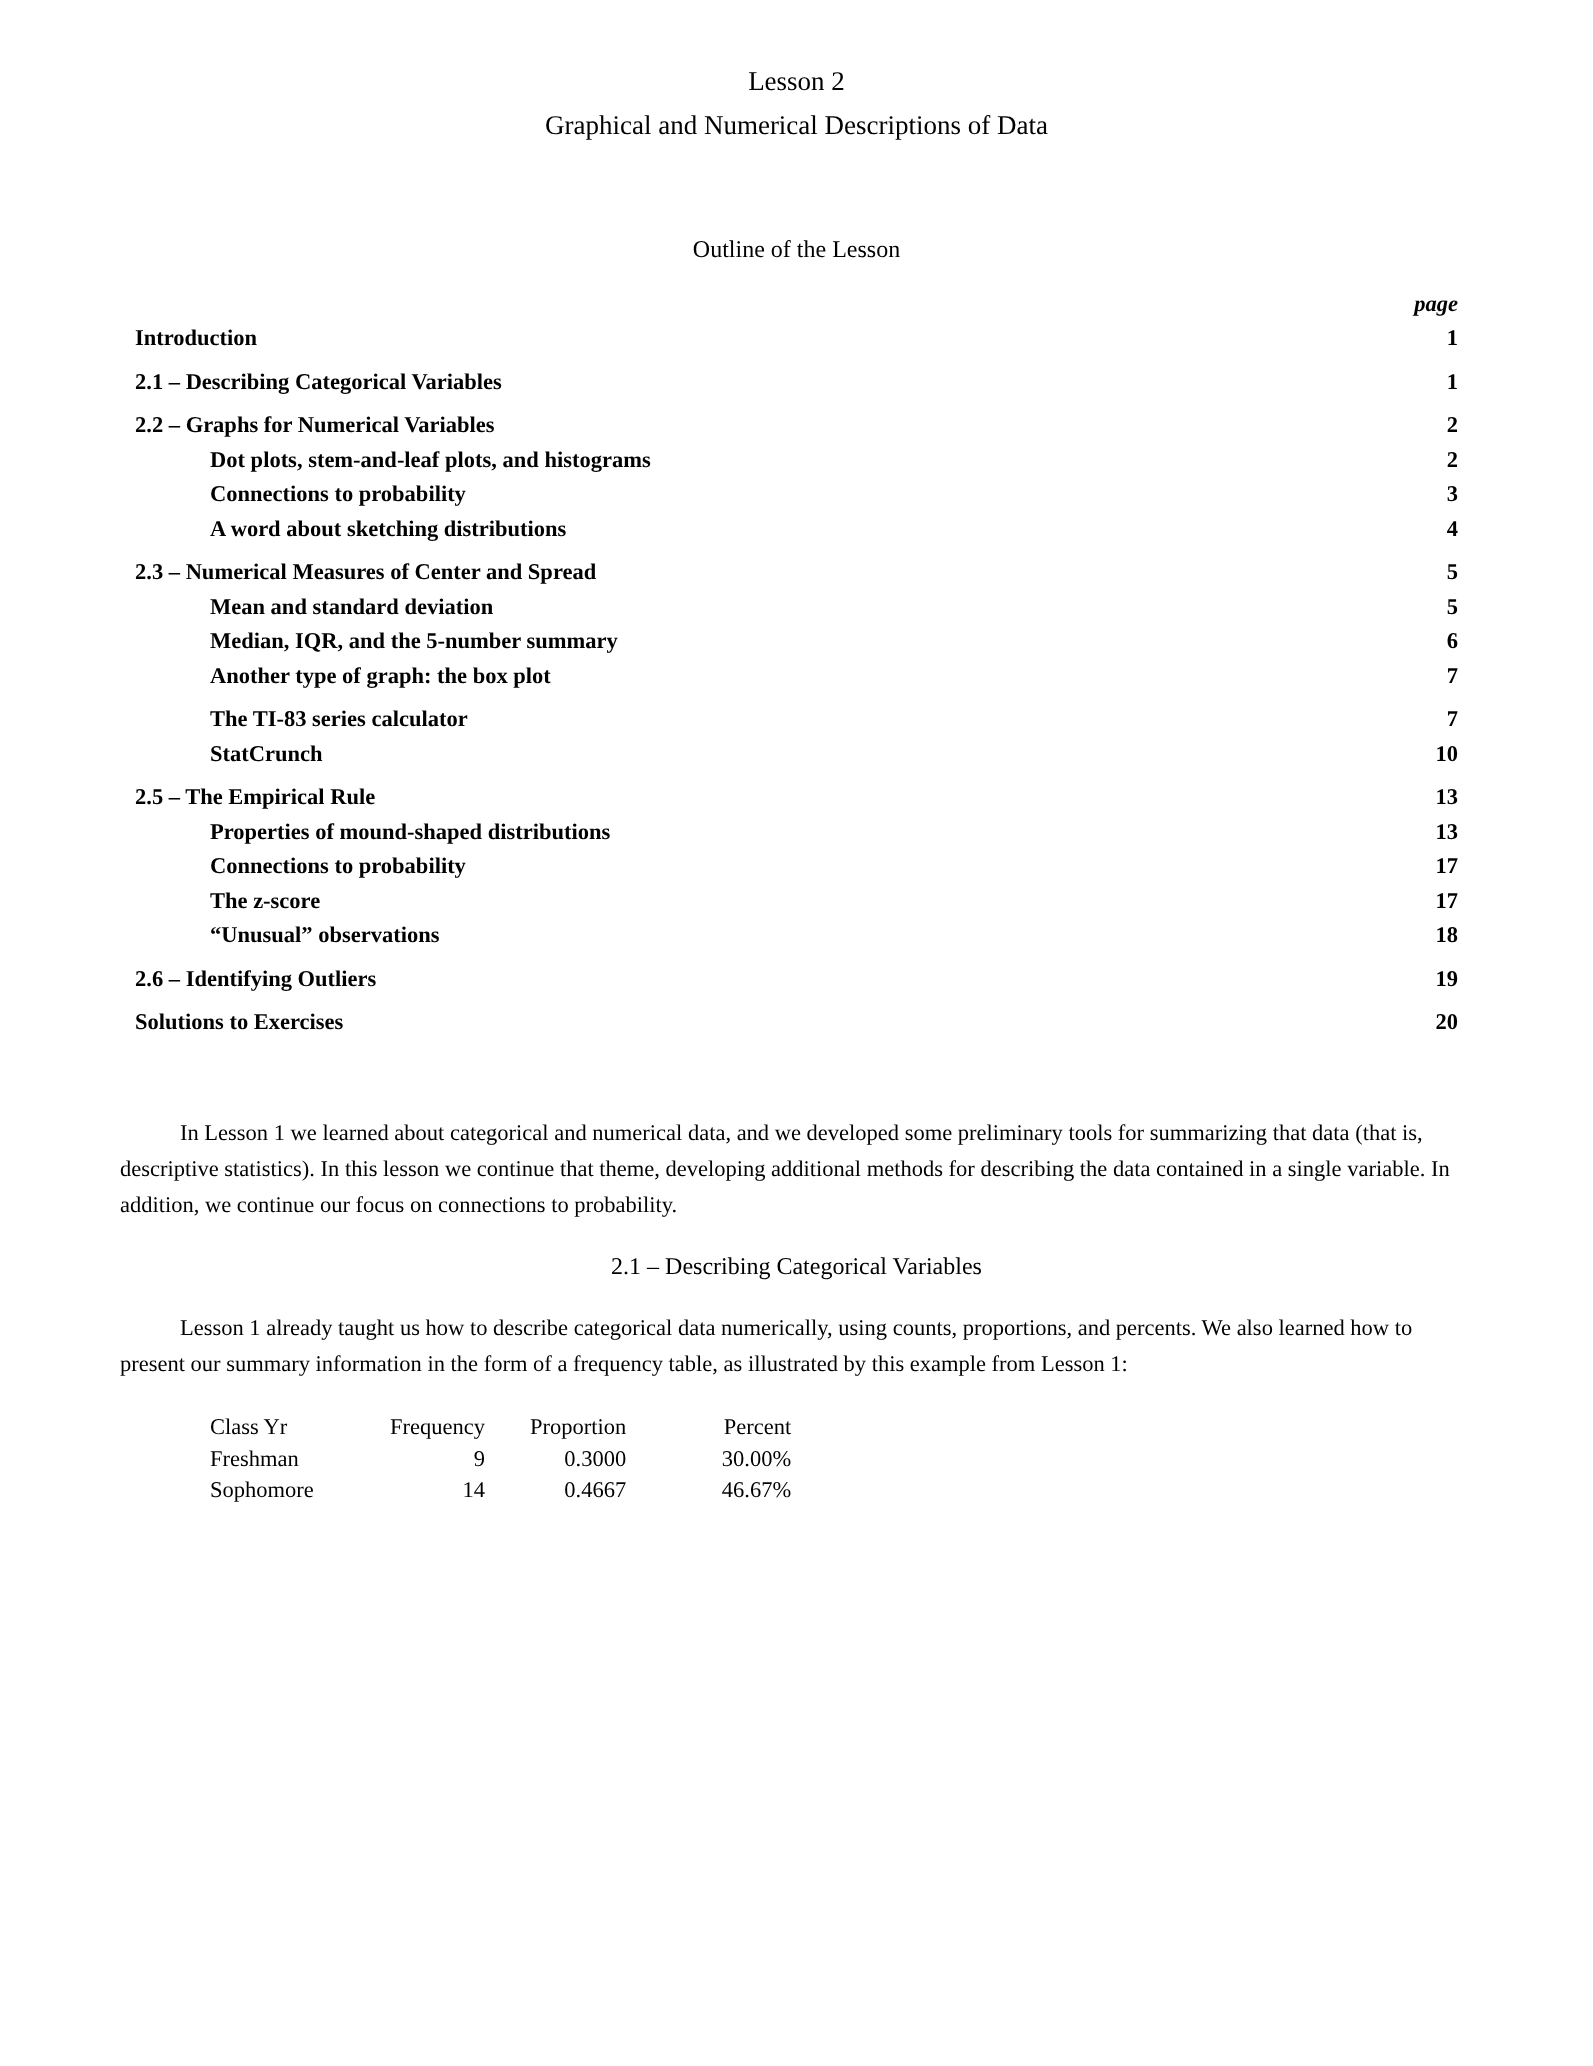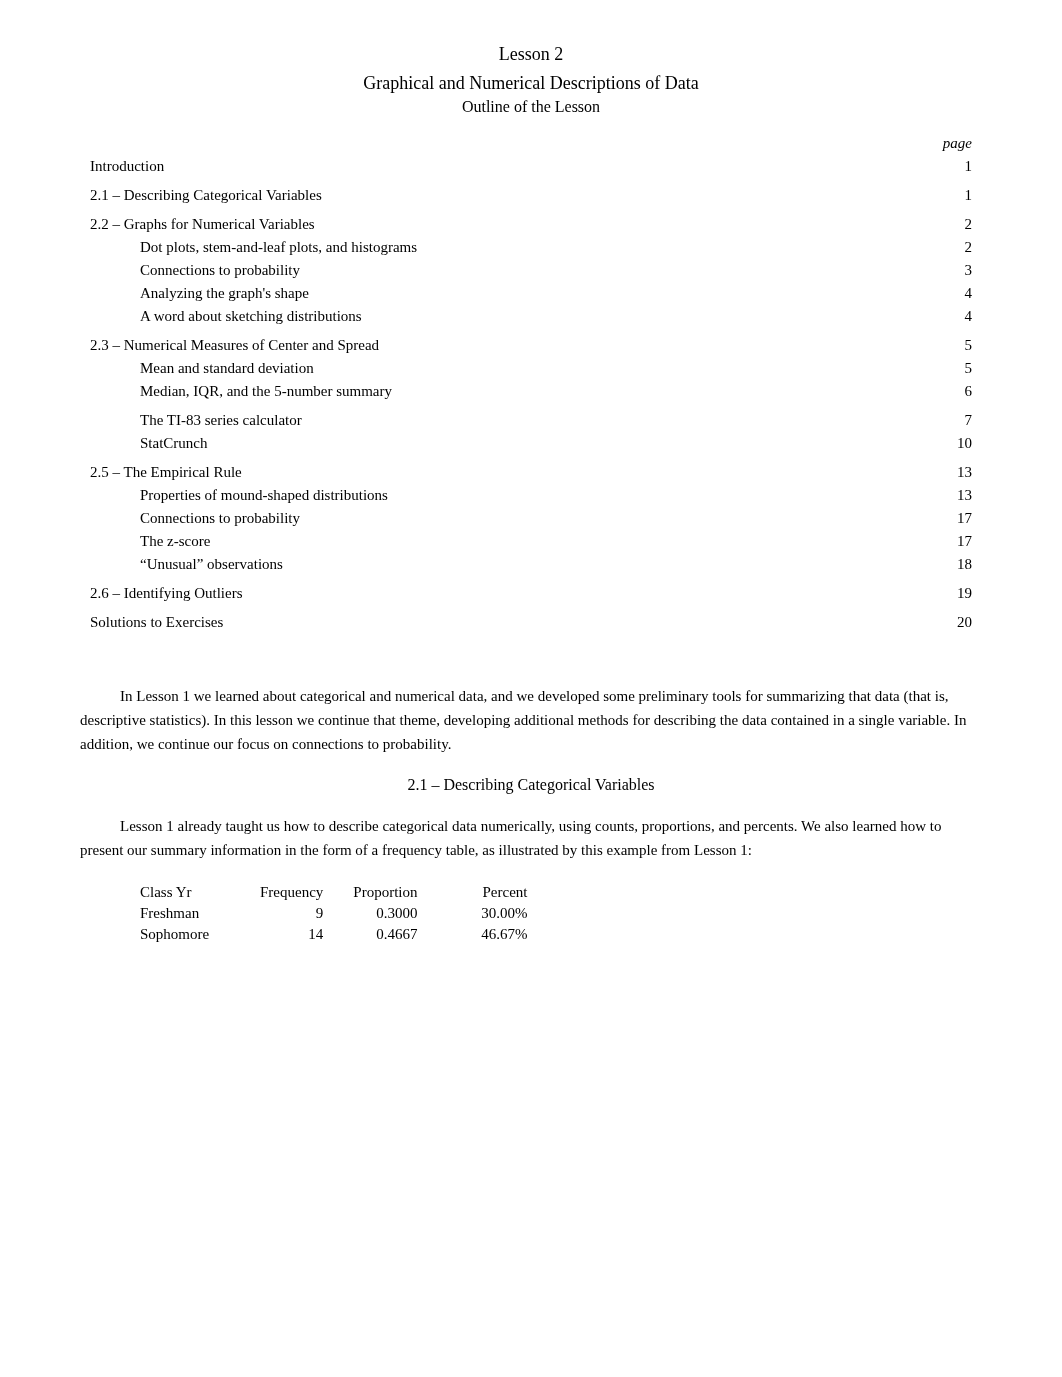--- a/index.html
+++ b/index.html
@@ -13,20 +13,21 @@
       font-family: "Times New Roman", Times, serif;
       font-size: 15px;
       color: #000000;
       width: 1062px;
       min-height: 1377px;
       padding: 40px 80px;
     }
 
     .page-title {
       text-align: center;
+      margin-bottom: 60px;
     }
 
     .page-title h1 {
       font-size: 18px;
       font-weight: normal;
       line-height: 1.6;
     }
 
     .outline-section {
       margin-bottom: 50px;
@@ -40,20 +41,21 @@
 
     .toc-table {
       width: 100%;
       border-collapse: collapse;
       margin-left: 10px;
     }
 
     .toc-table tr td {
       padding: 3px 0;
       vertical-align: top;
+      font-weight: bold;
     }
 
     .toc-table td.toc-label {
       width: 90%;
       font-size: 15px;
     }
 
     .toc-table td.toc-page {
       width: 10%;
       text-align: right;
@@ -163,41 +165,41 @@
       </tr>
       <tr>
         <td class="toc-label indented">Dot plots, stem-and-leaf plots, and histograms</td>
         <td class="toc-page">2</td>
       </tr>
       <tr>
         <td class="toc-label indented">Connections to probability</td>
         <td class="toc-page">3</td>
       </tr>
       <tr>
-        <td class="toc-label indented">Analyzing the graph's shape</td>
-        <td class="toc-page">4</td>
-      </tr>
-      <tr>
         <td class="toc-label indented">A word about sketching distributions</td>
         <td class="toc-page">4</td>
       </tr>
       <tr class="toc-spacer">
           <td colspan="2"></td>
         </tr>
       <tr>
         <td class="toc-label">2.3 – Numerical Measures of Center and Spread</td>
         <td class="toc-page">5</td>
       </tr>
       <tr>
         <td class="toc-label indented">Mean and standard deviation</td>
         <td class="toc-page">5</td>
       </tr>
       <tr>
         <td class="toc-label indented">Median, IQR, and the 5-number summary</td>
         <td class="toc-page">6</td>
+      </tr>
+      <tr>
+        <td class="toc-label indented">Another type of graph: the box plot</td>
+        <td class="toc-page">7</td>
       </tr>
       <tr class="toc-spacer">
           <td colspan="2"></td>
         </tr>
       <tr>
         <td class="toc-label indented">The TI-83 series calculator</td>
         <td class="toc-page">7</td>
       </tr>
       <tr>
         <td class="toc-label indented">StatCrunch</td>

